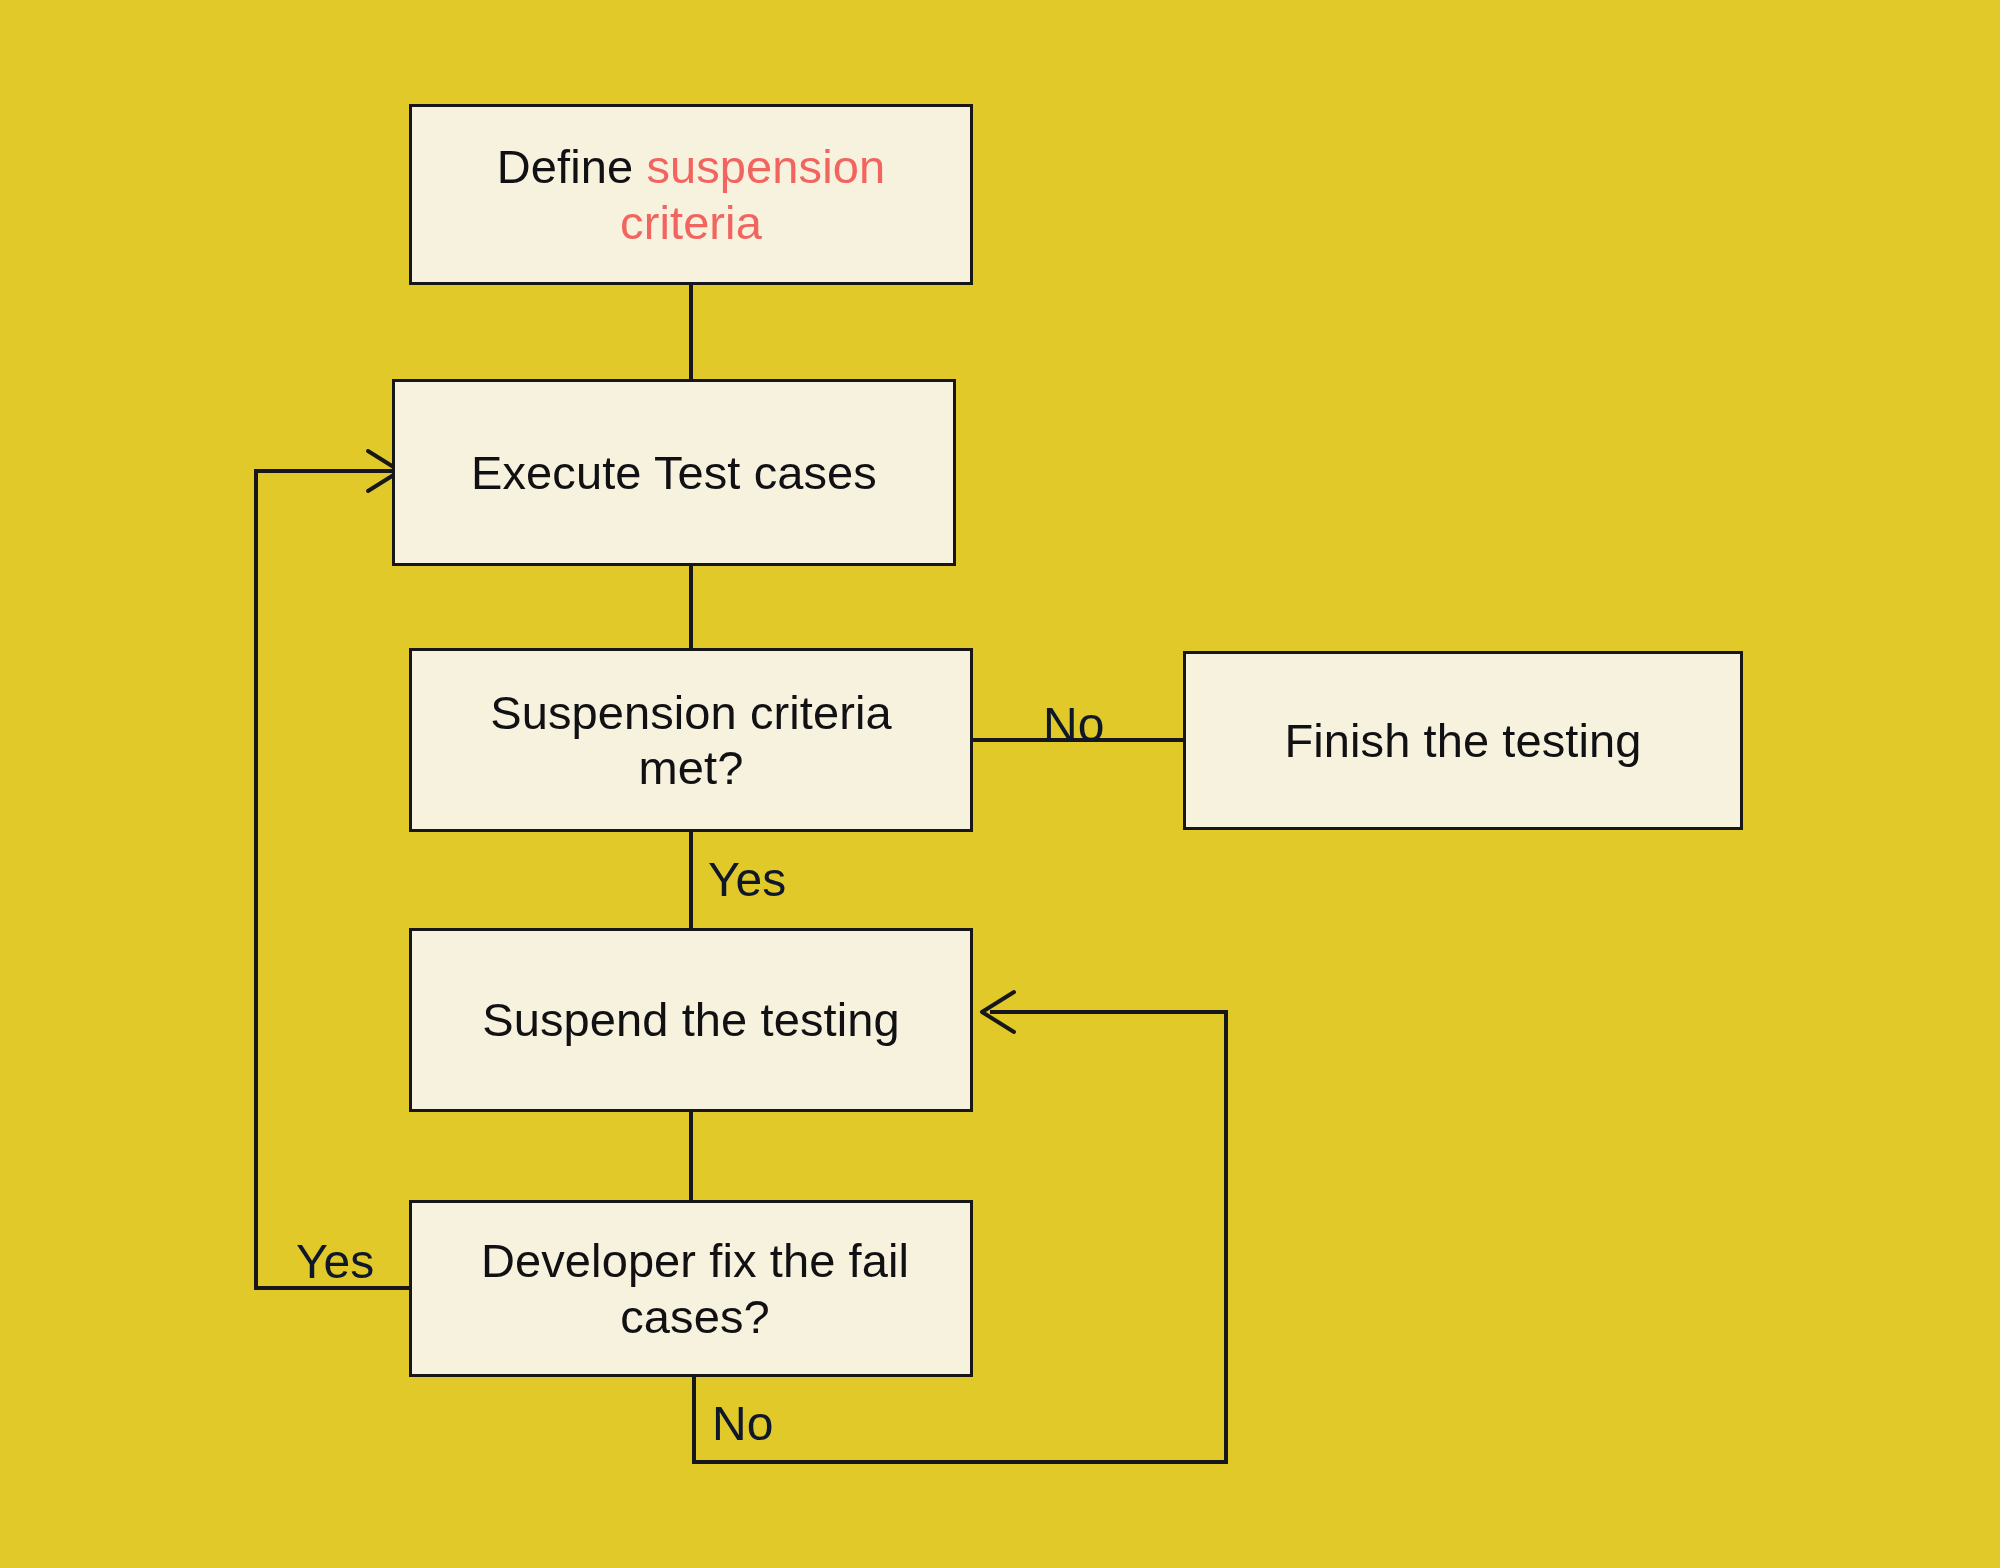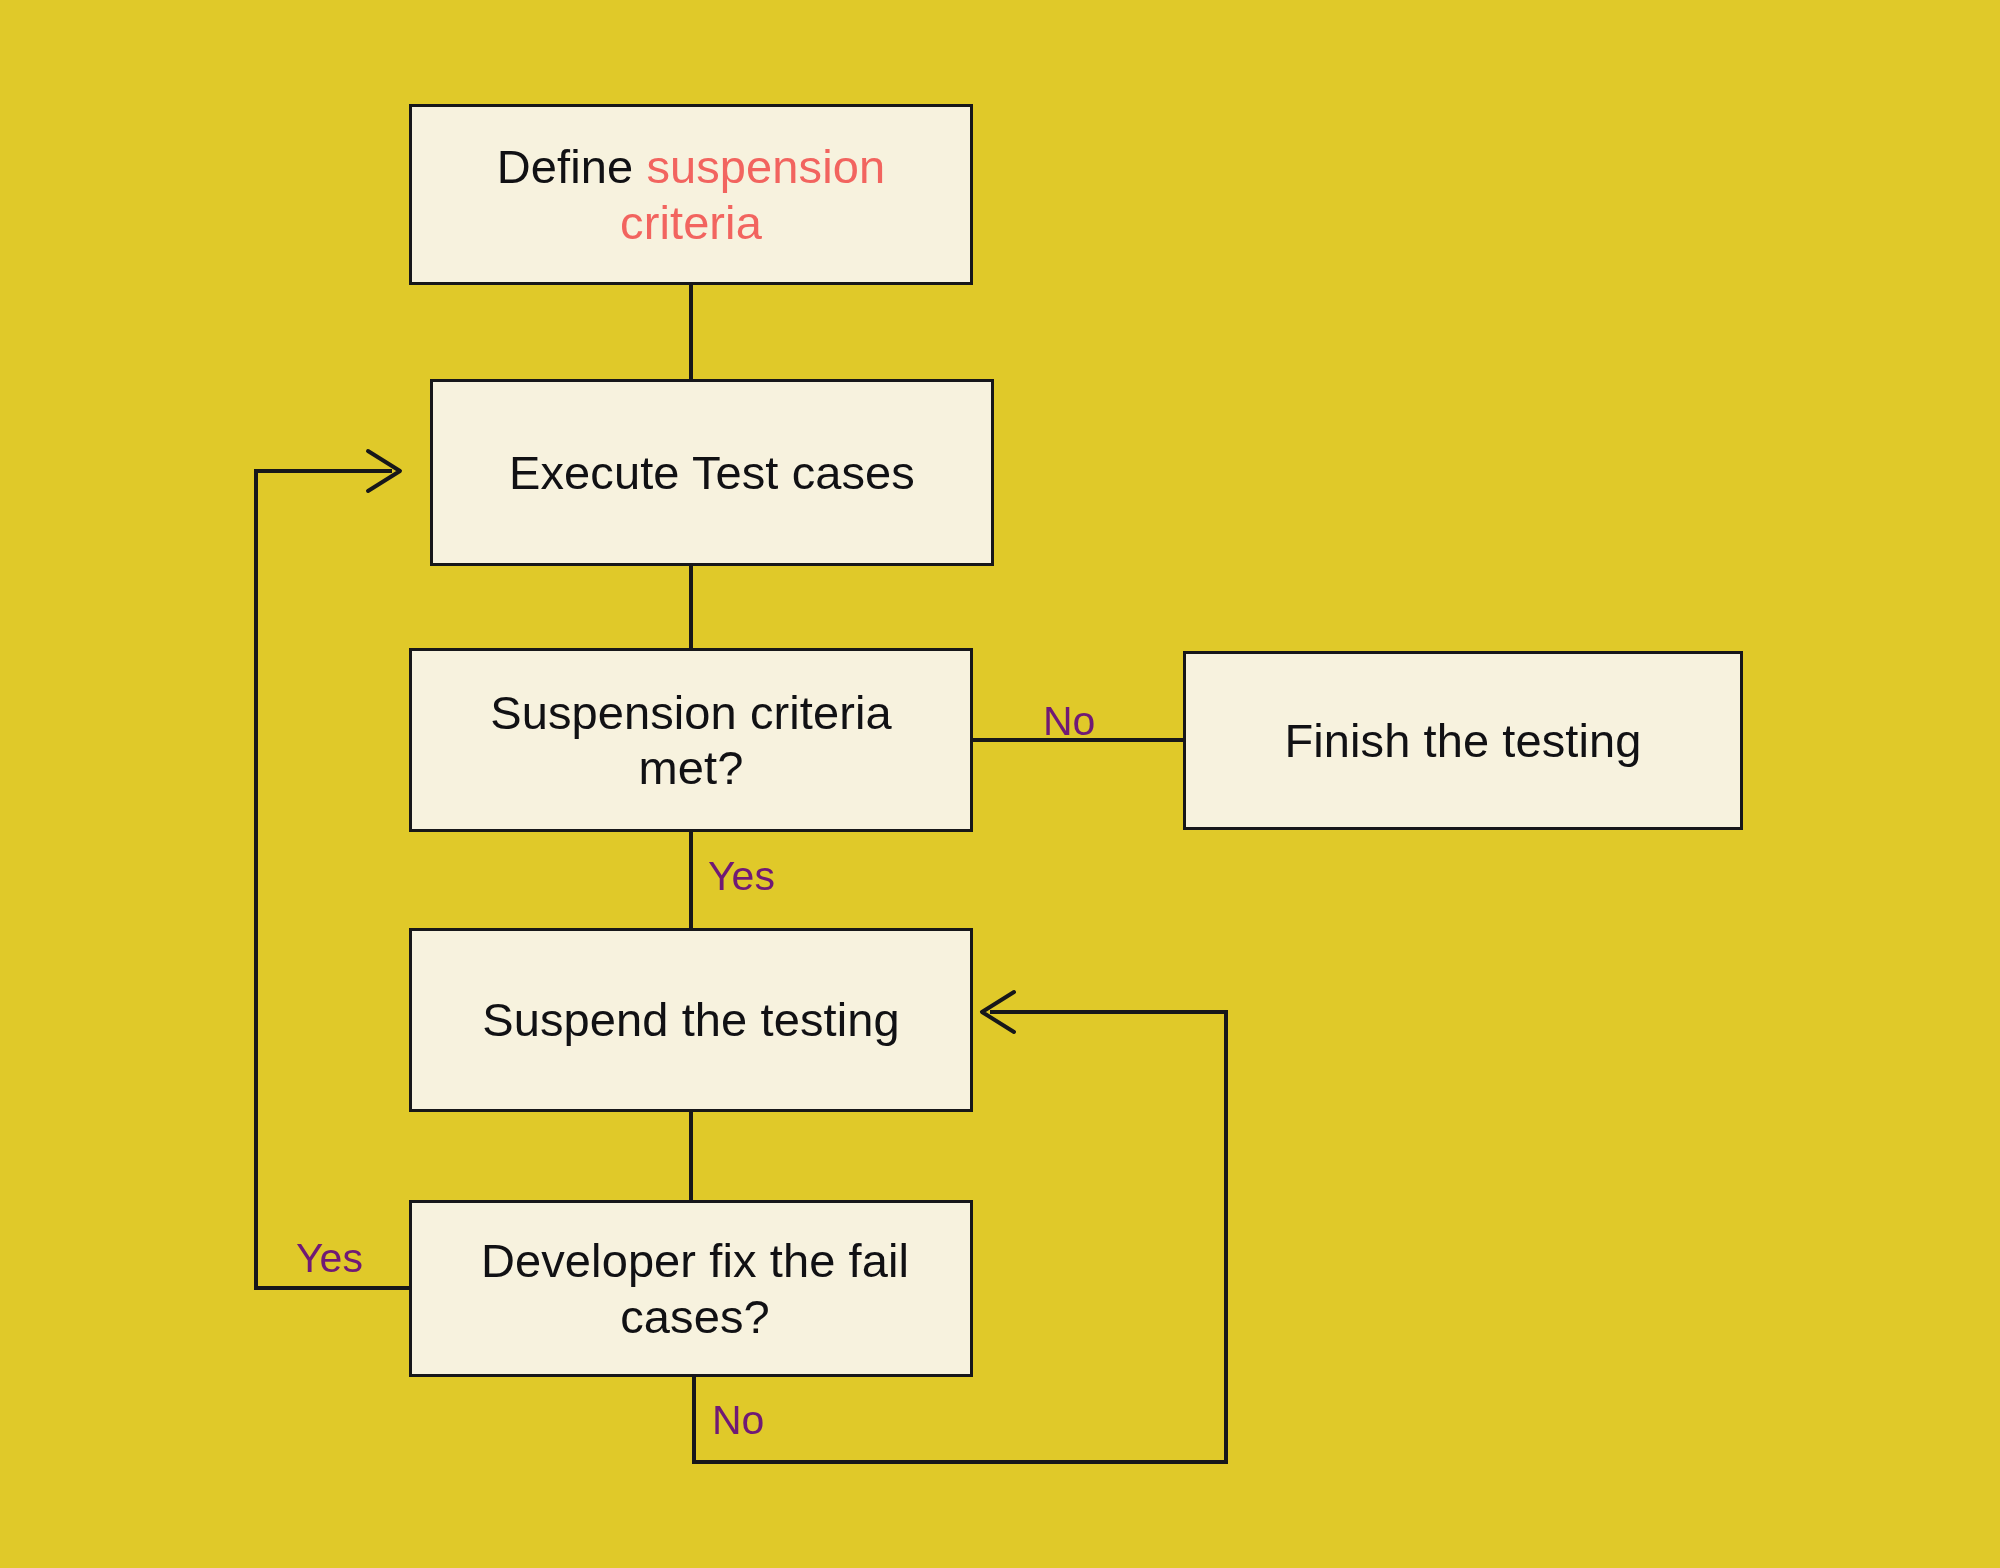--- a/index.html
+++ b/index.html
@@ -28,22 +28,22 @@
     font-size: 47px;
     line-height: 1.18;
     letter-spacing: 0.1px;
     padding: 4px 20px;
     z-index: 2;
   }
   .node .txt { display: block; width: 100%; }
   .accent { color: #F2645F; }
   .edge-label {
     position: absolute;
-    font-size: 41px;
-    color: #701a75;
+    font-size: 48px;
+    color: #0f172a;
     line-height: 1;
     white-space: nowrap;
     z-index: 3;
   }
   svg#wires {
     position: absolute;
     left: 0; top: 0;
     width: 2000px;
     height: 1568px;
     z-index: 1;
@@ -69,21 +69,21 @@
     <path d="M 409 1288 L 256 1288 L 256 471 L 392 471"></path>
     <path d="M 368 451 L 400 471 L 368 491" stroke-linecap="round" stroke-linejoin="round"></path>
     <path d="M 694 1377 L 694 1462 L 1226 1462 L 1226 1012 L 990 1012"></path>
     <path d="M 1014 992 L 982 1012 L 1014 1032" stroke-linecap="round" stroke-linejoin="round"></path>
   </svg>
 
   <div class="node" style="left:409px; top:104px; width:564px; height:181px;">
     <span class="txt"><span>Define </span><span class="accent">suspension criteria</span></span>
   </div>
 
-  <div class="node" style="left:430px; top:379px; width:564px; height:187px;">
+  <div class="node" style="left:392px; top:379px; width:564px; height:187px;">
     <span class="txt">Execute Test cases</span>
   </div>
 
   <div class="node" style="left:409px; top:648px; width:564px; height:184px;">
     <span class="txt">Suspension criteria met?</span>
   </div>
 
   <div class="node" style="left:1183px; top:651px; width:560px; height:179px;">
     <span class="txt">Finish the testing</span>
   </div>

